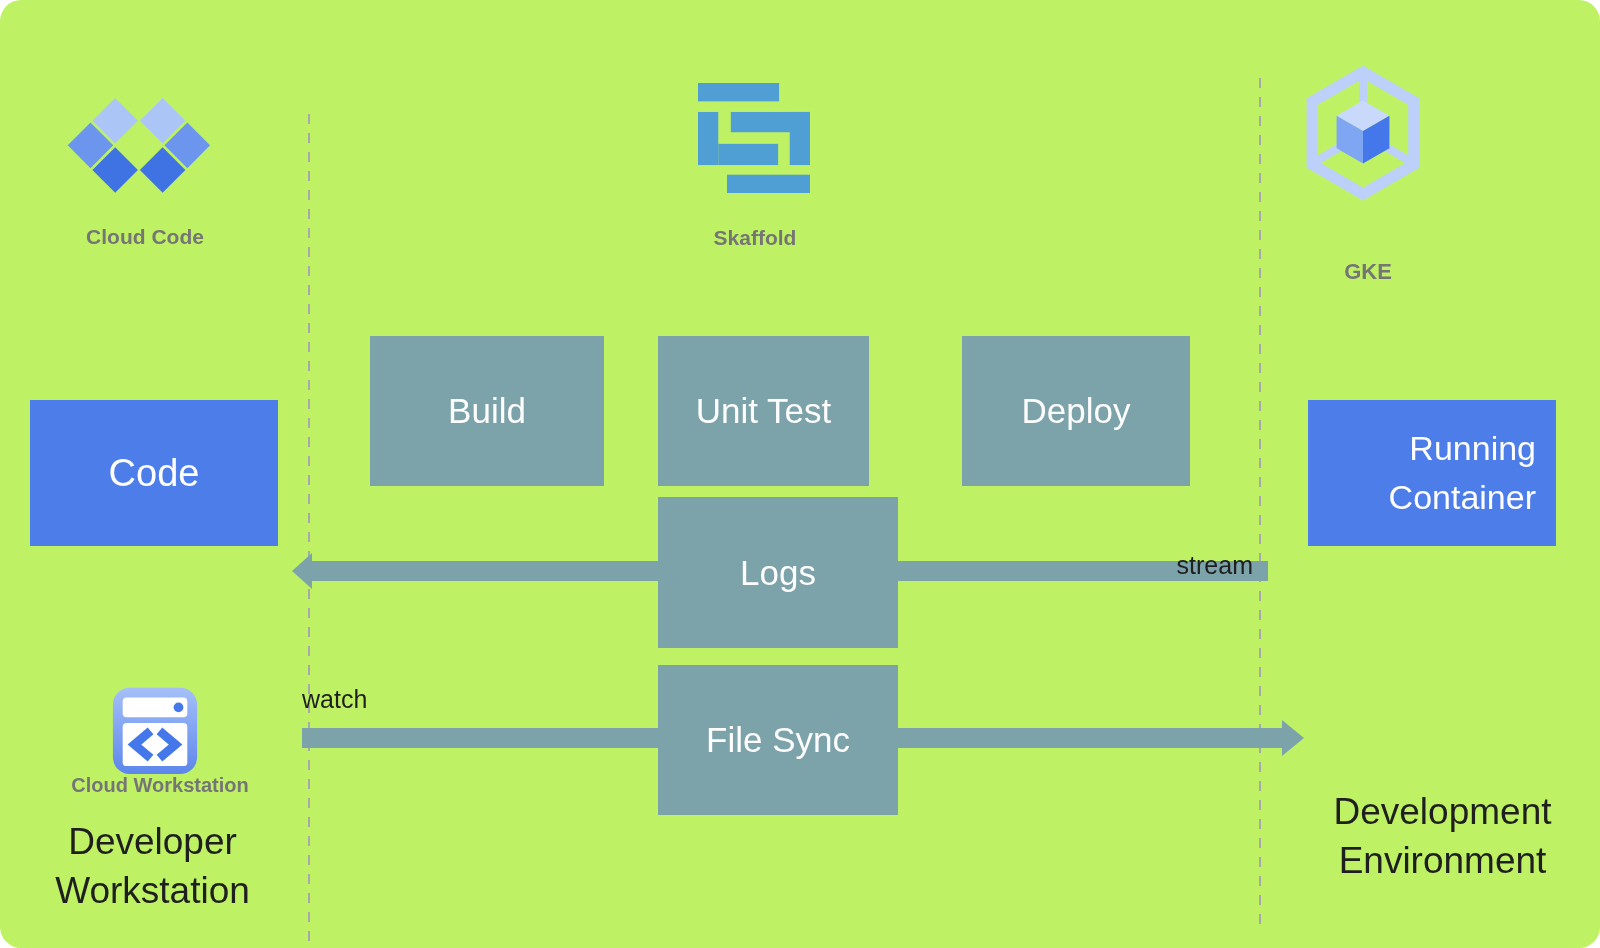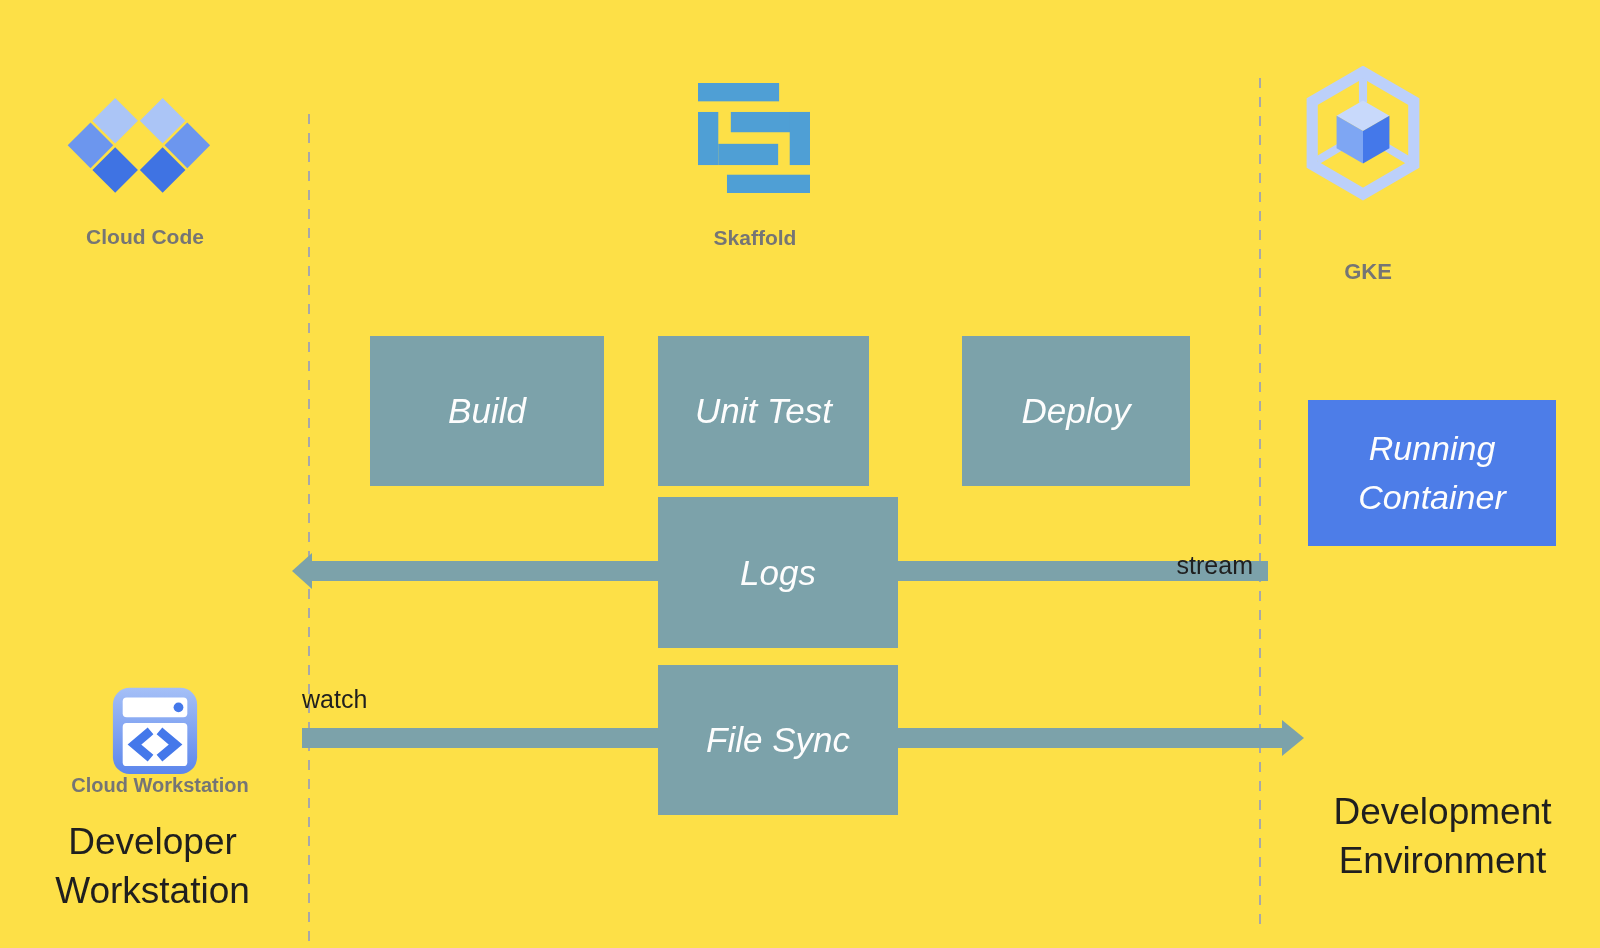--- a/index.html
+++ b/index.html
@@ -12,29 +12,29 @@
     --cloud-blue-light:#abc5f6;
     --cloud-blue-medium:#6c96ee;
     --cloud-blue-dark:#3f73e3;
     --gke-outline:#bcd0fa;
     --gke-top:#c8d9fb;
     --gke-left:#7ea6f3;
     --gke-right:#4478ea;
   }
   html,body{margin:0;padding:0;background:#ffffff;}
   body{font-family:"Liberation Sans", sans-serif;}
-  .canvas{position:relative;width:1600px;height:948px;background:#fde047;overflow:hidden;}
+  .canvas{position:relative;width:1600px;height:948px;background:#bef264;overflow:hidden;border-radius:21px;}
 
   .dash{position:absolute;width:2px;
     background:repeating-linear-gradient(to bottom, var(--dash-gray) 0 10px, transparent 10px 19px);}
   .dash-left{left:308px;top:114px;height:834px;}
   .dash-right{left:1259px;top:78px;height:847px;}
 
   .box{position:absolute;display:flex;align-items:center;justify-content:center;
-    color:#fdfdfd;text-align:center;font-style:italic;}
+    color:#fdfdfd;text-align:right;}
   .teal{background:var(--process-teal);font-size:35px;}
   .blue{background:var(--entity-blue);}
 
   .box-build{left:370px;top:336px;width:234px;height:150px;}
   .box-unit-test{left:658px;top:336px;width:211px;height:150px;}
   .box-deploy{left:962px;top:336px;width:228px;height:150px;}
   .box-logs{left:658px;top:497px;width:240px;height:151px;}
   .box-file-sync{left:658px;top:665px;width:240px;height:150px;}
   .box-code{left:30px;top:400px;width:248px;height:146px;font-size:38px;}
   .box-running{left:1308px;top:400px;width:248px;height:146px;font-size:34px;line-height:1.45;padding:12px 20px;box-sizing:border-box;}
@@ -138,20 +138,21 @@
   <div class="caption-gray cap-skaffold">Skaffold</div>
   <div class="caption-gray cap-gke">GKE</div>
   <div class="caption-gray cap-cloud-workstation">Cloud Workstation</div>
 
   <div class="box teal box-build">Build</div>
   <div class="box teal box-unit-test">Unit Test</div>
   <div class="box teal box-deploy">Deploy</div>
   <div class="box teal box-logs">Logs</div>
   <div class="box teal box-file-sync">File Sync</div>
 
+  <div class="box blue box-code">Code</div>
   <div class="box blue box-running">Running Container</div>
 
   <div class="note note-stream">stream</div>
   <div class="note note-watch">watch</div>
 
   <div class="bigcap cap-dev-workstation">Developer Workstation</div>
   <div class="bigcap cap-dev-environment">Development Environment</div>
 
 </div>
 

